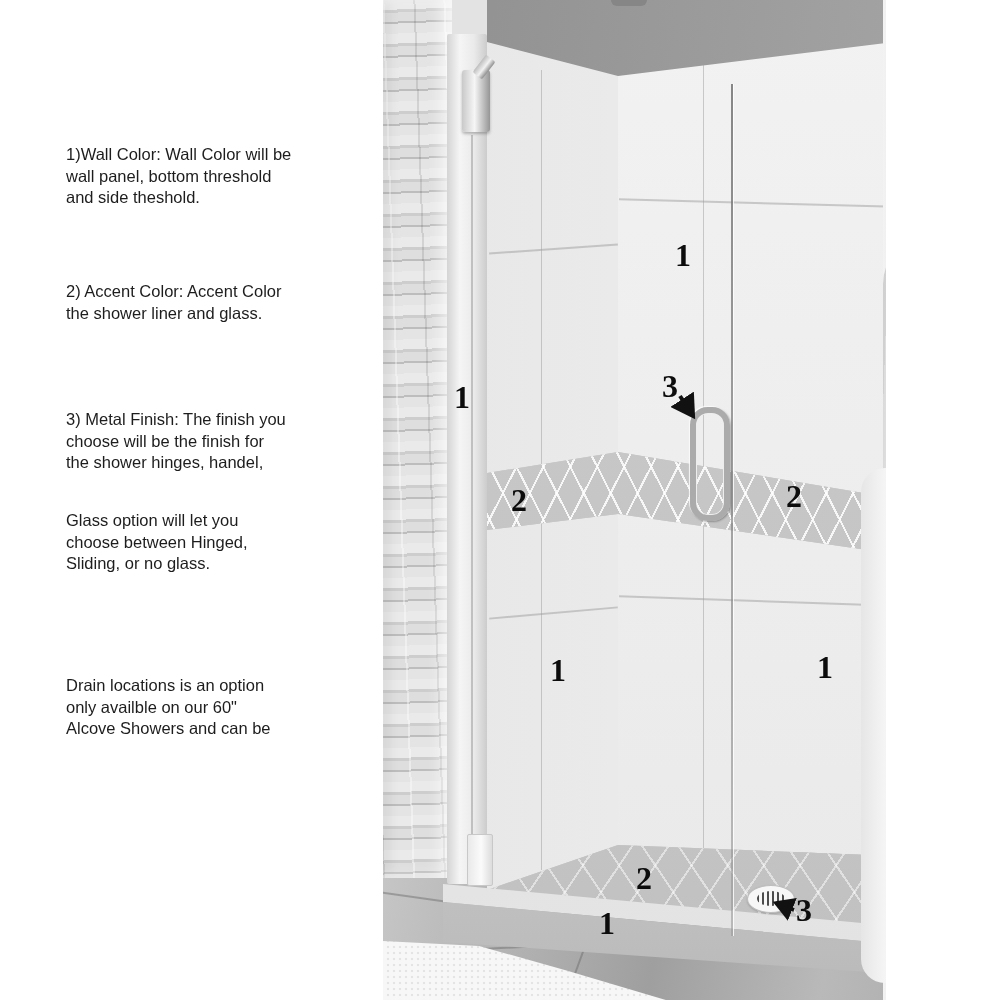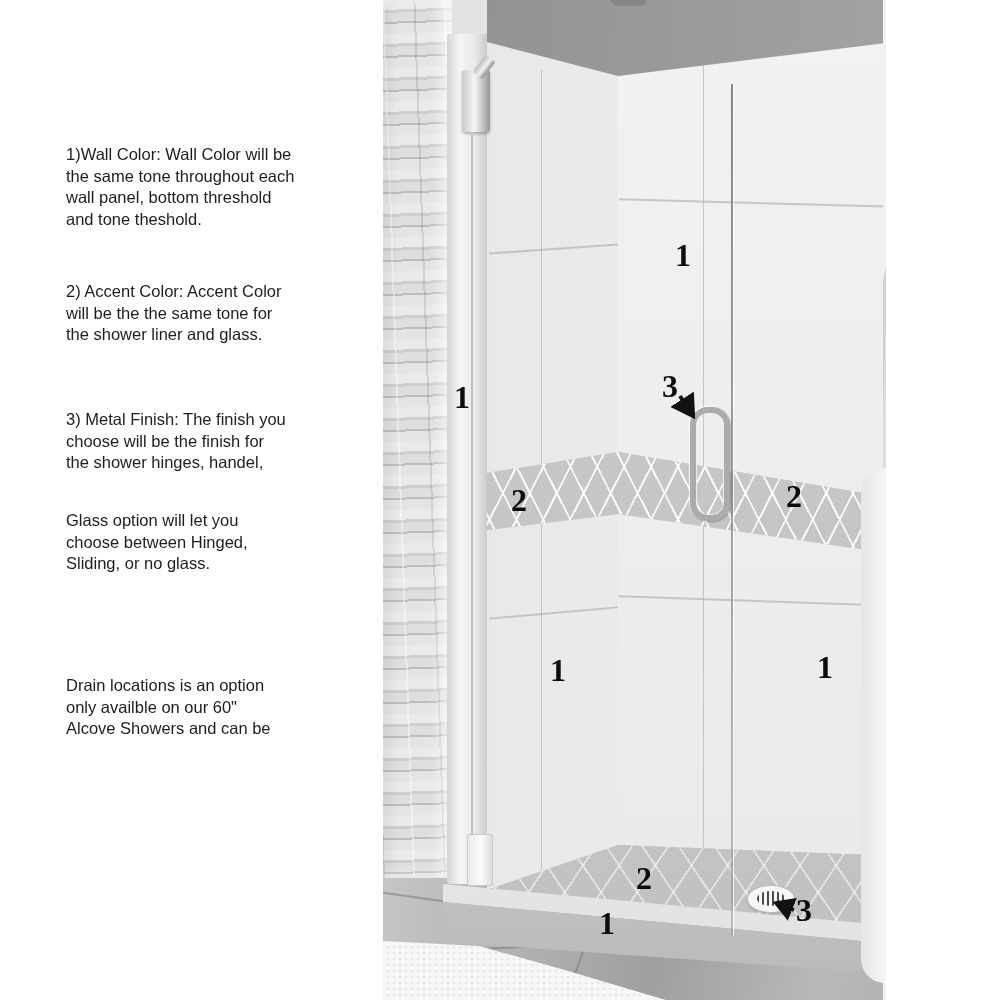--- a/index.html
+++ b/index.html
@@ -114,27 +114,25 @@
     font-family:"Liberation Serif",serif;font-size:32px;line-height:1;font-weight:600;color:#0c0c0c;}
 </style>
 </head>
 <body>
 
 <div class="canvas">
 
   <aside>
     <p class="note" style="top:144px">
       <span class="ln">1)Wall Color: Wall Color will be</span>
-      <span class="ln">the same tone throughout each</span>
       <span class="ln">wall panel, bottom threshold</span>
-      <span class="ln">and tone theshold.</span>
+      <span class="ln">and side theshold.</span>
     </p>
     <p class="note" style="top:281px">
       <span class="ln">2) Accent Color: Accent Color</span>
-      <span class="ln">will be the the same tone for</span>
       <span class="ln">the shower liner and glass.</span>
     </p>
     <p class="note" style="top:409px">
       <span class="ln">3) Metal Finish: The finish you</span>
       <span class="ln">choose will be the finish for</span>
       <span class="ln">the shower hinges, handel,</span>
     </p>
     <p class="note" style="top:510px">
       <span class="ln">Glass option will let you</span>
       <span class="ln">choose between Hinged,</span>

